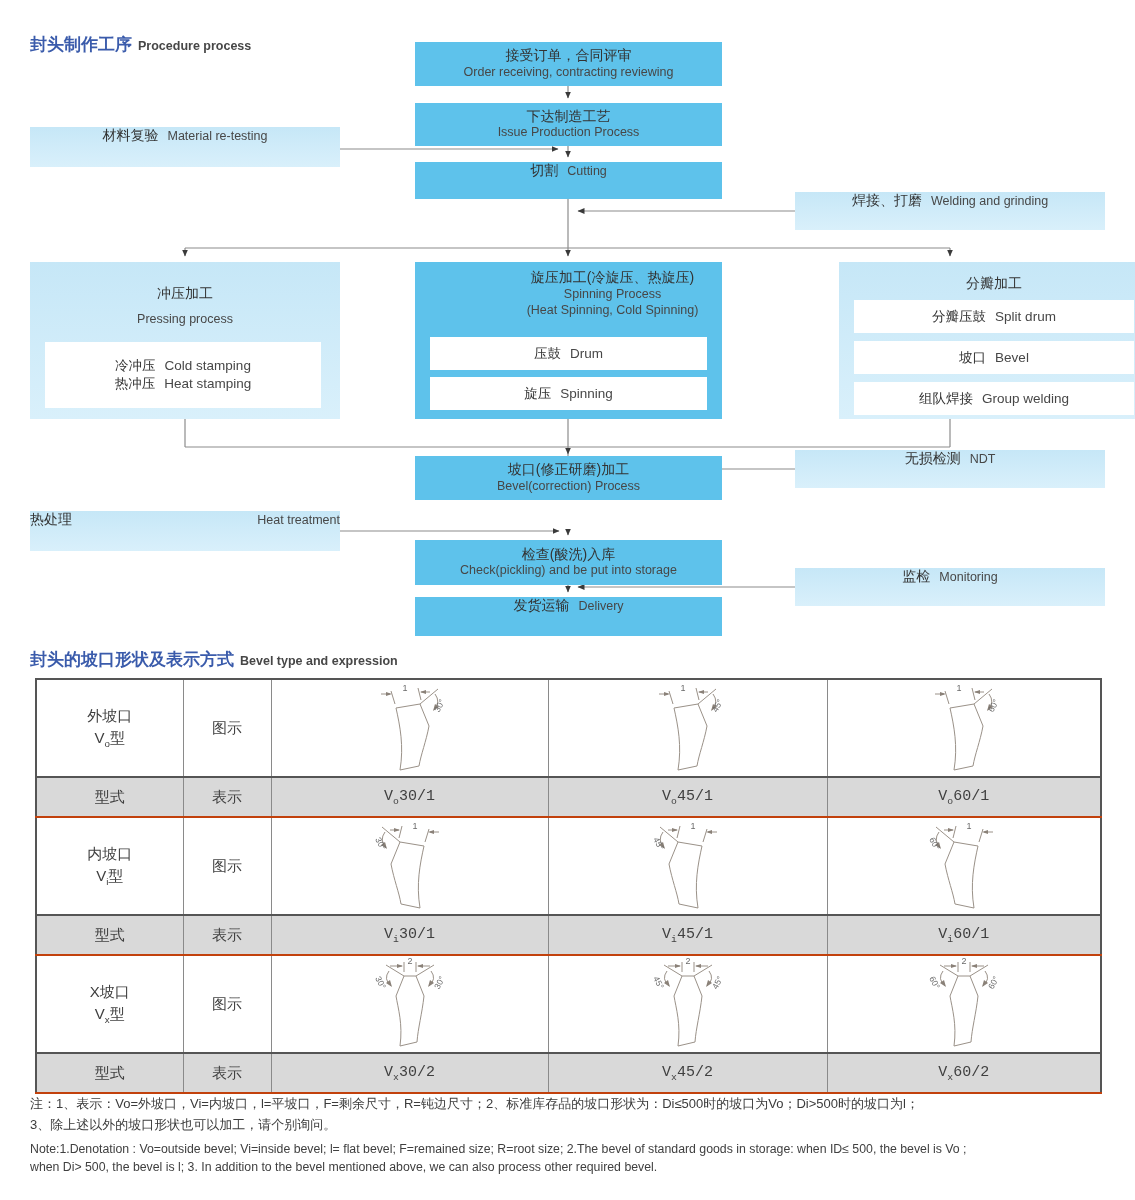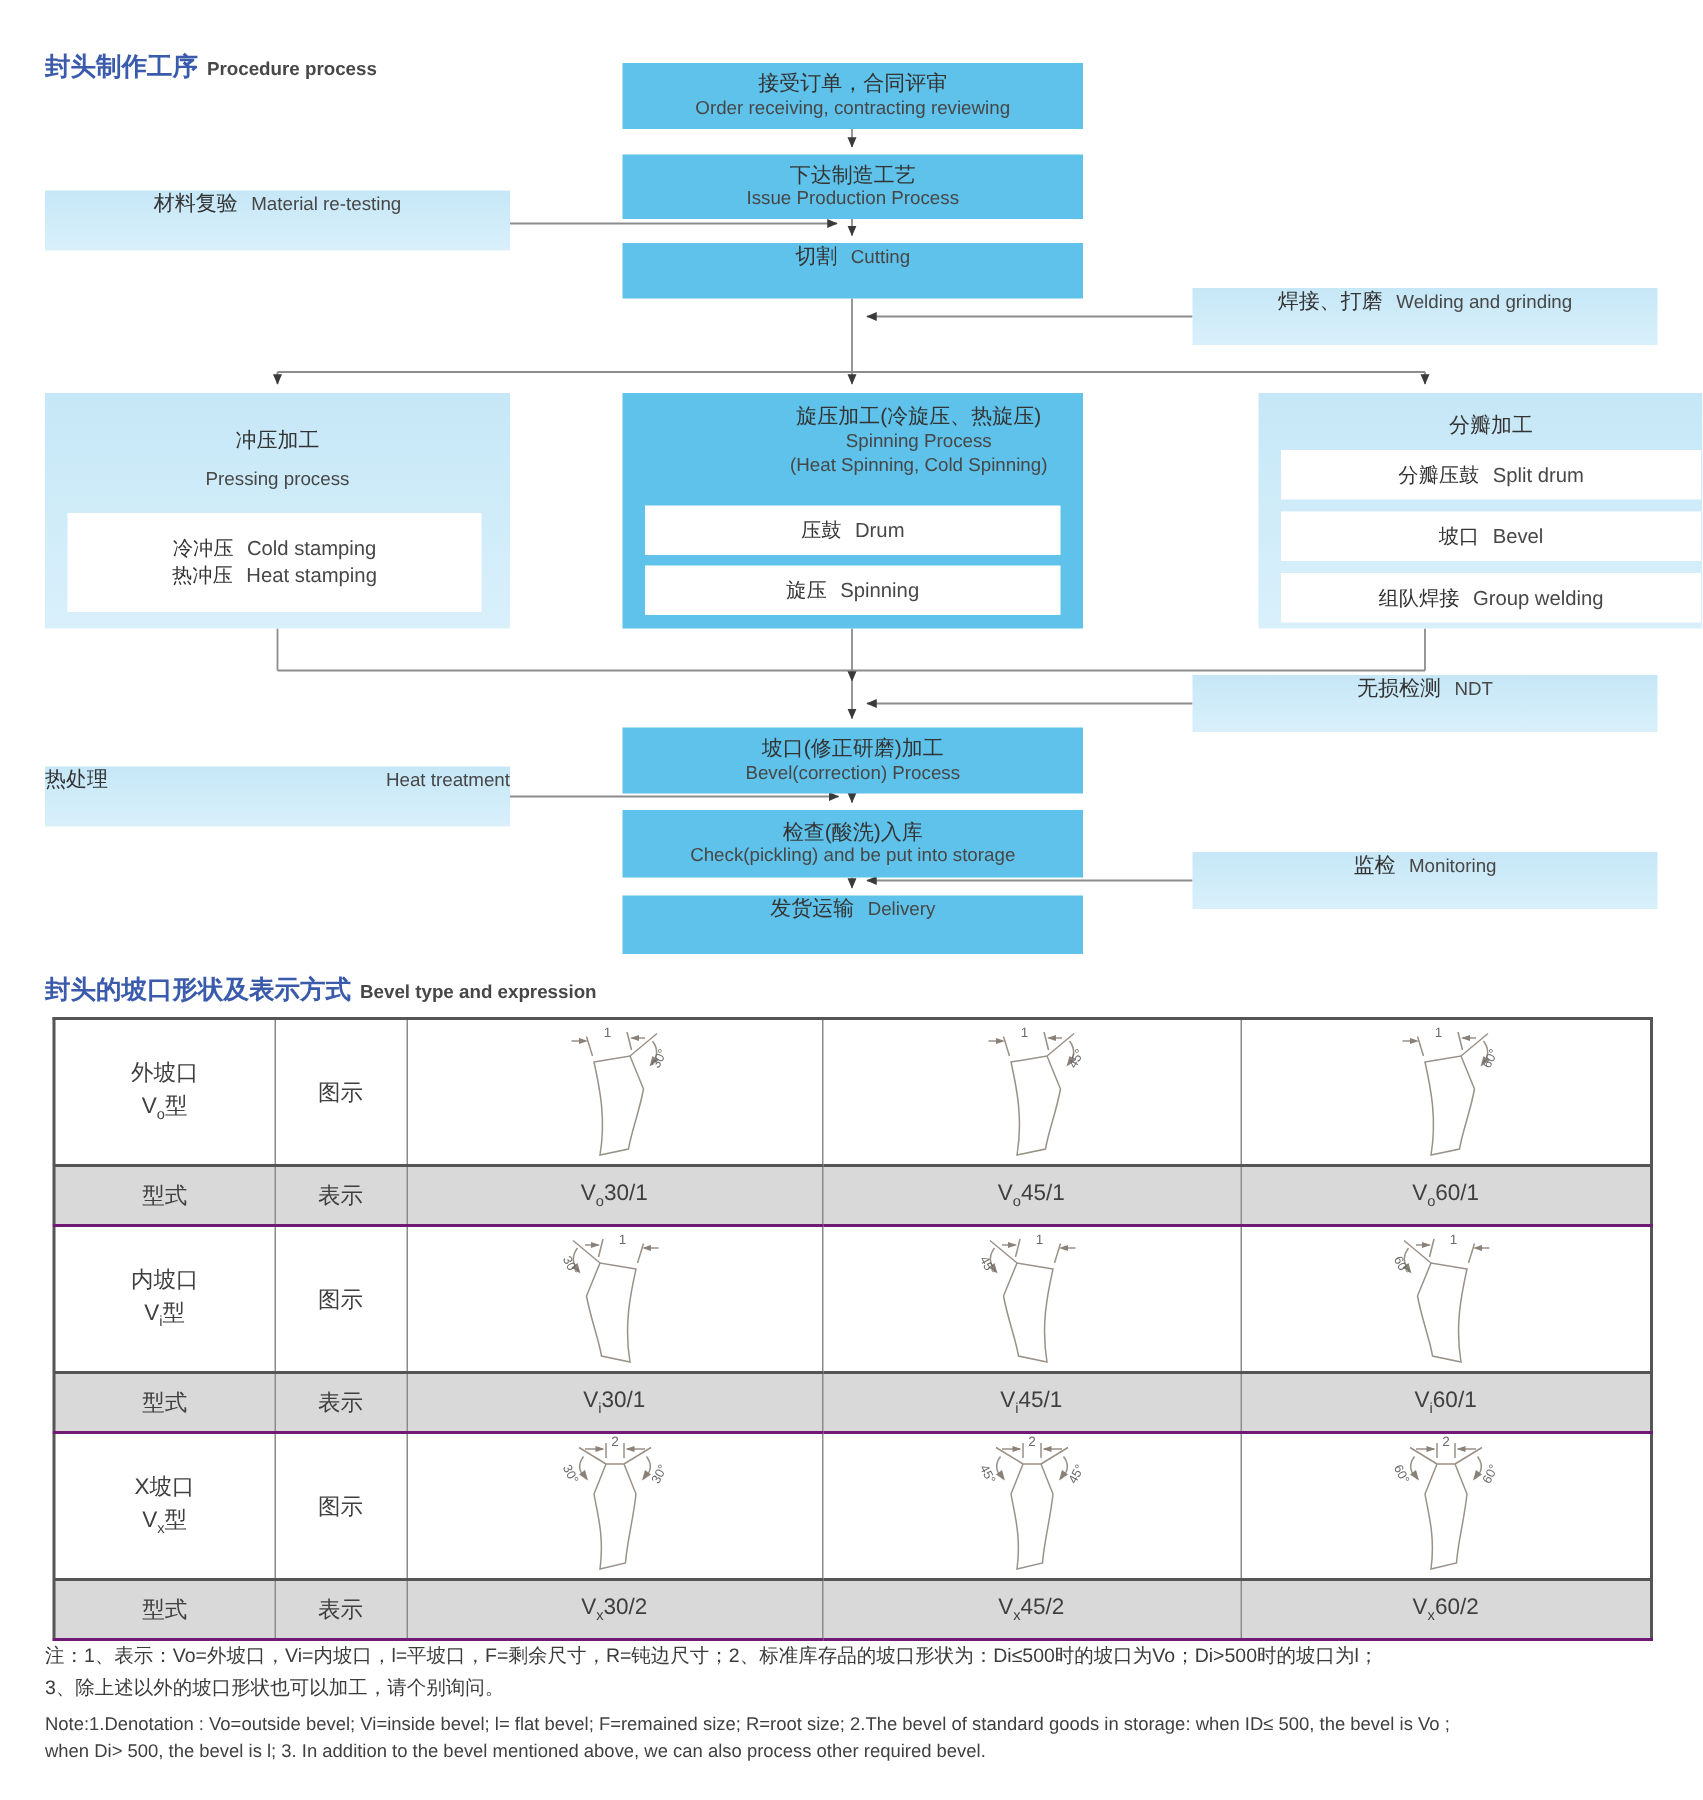--- a/index.html
+++ b/index.html
@@ -18,21 +18,21 @@
   .branch .btitle{display:flex;flex-direction:column;align-items:center;justify-content:center;text-align:center;line-height:1.3;}
   .wbox{position:absolute;background:#ffffff;display:flex;align-items:center;justify-content:center;
         text-align:center;line-height:1.3;}
   .wbox .cn,.wbox .en{font-size:13.5px;}
   #connectors{position:absolute;left:0;top:0;pointer-events:none;}
   
   #bevel-table{position:absolute;left:35px;top:678px;border-collapse:collapse;table-layout:fixed;
                font-size:15px;color:#3f3f3f;}
   #bevel-table td{border:1px solid #8a8a8a;text-align:center;vertical-align:middle;padding:0;}
   #bevel-table{border:2px solid #555;}
-  #bevel-table tr.r-type td{border-top:2px solid #555;border-bottom:2px solid #701a75;background:#d9d9d9;height:38px;}
+  #bevel-table tr.r-type td{border-top:2px solid #555;border-bottom:2px solid #c2410c;background:#d9d9d9;height:38px;font-family:Liberation Mono, monospace;}
   #bevel-table tr.r-diag td{height:96px;}
   #bevel-table .lbl{line-height:1.45;}
   sub{font-size:.65em;}
   .diag{display:flex;align-items:center;justify-content:center;}
   .notes{position:absolute;left:30px;width:1085px;color:#3b3b3b;}
   .note-cn{font-size:13px;line-height:1.6;}
   .note-en{font-size:12.3px;line-height:1.5;margin-top:4px;color:#404040;}
 </style>
 </head>
 <body>
@@ -147,21 +147,21 @@
       <span class="cn">组队焊接</span>
       <span class="en">Group welding</span>
     </div>
   </div>
 
   <div class="box lblue inline-lbl" style="left:795px;top:450px;width:310px;height:38px;">
     <span class="cn">无损检测</span>
     <span class="en">NDT</span>
   </div>
 
-  <div class="box blue" style="left:415px;top:485px;width:307px;height:44px;">
+  <div class="box blue" style="left:415px;top:456px;width:307px;height:44px;">
     <div class="cn">坡口(修正研磨)加工</div>
     <div class="en">Bevel(correction) Process</div>
   </div>
 
   <div class="box lblue inline-lbl" style="left:30px;top:511px;width:310px;height:40px;justify-content:space-between;">
     <span class="cn">热处理</span>
     <span class="en">Heat treatment</span>
   </div>
 
   <div class="box blue" style="left:415px;top:540px;width:307px;height:45px;">

